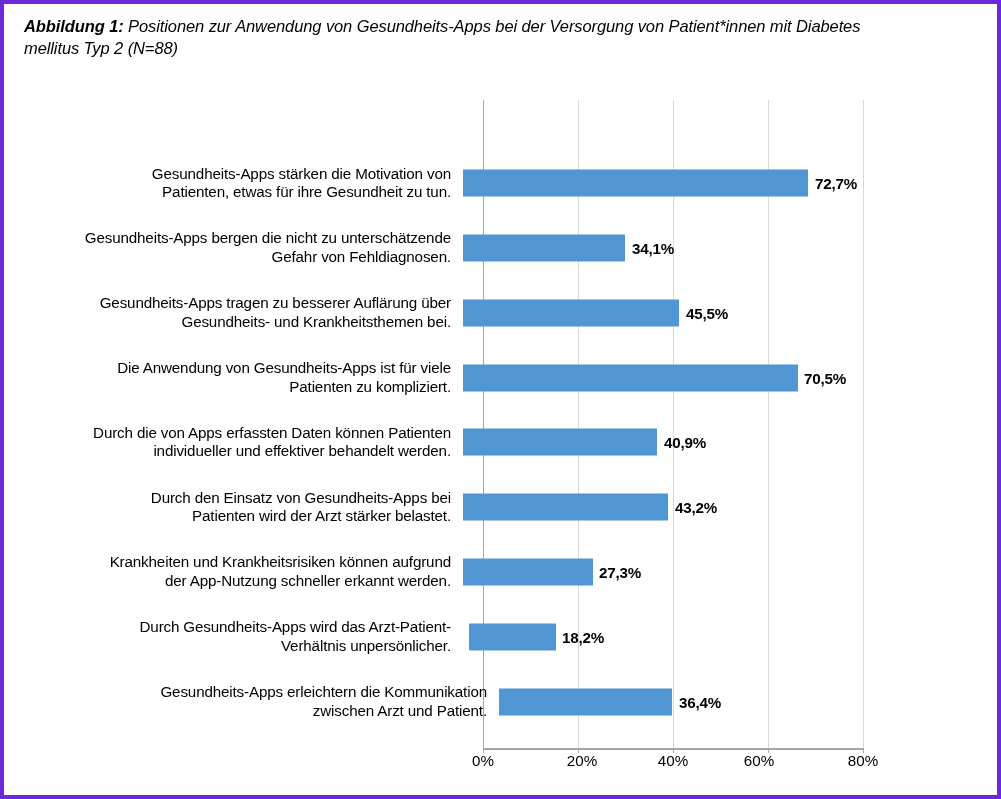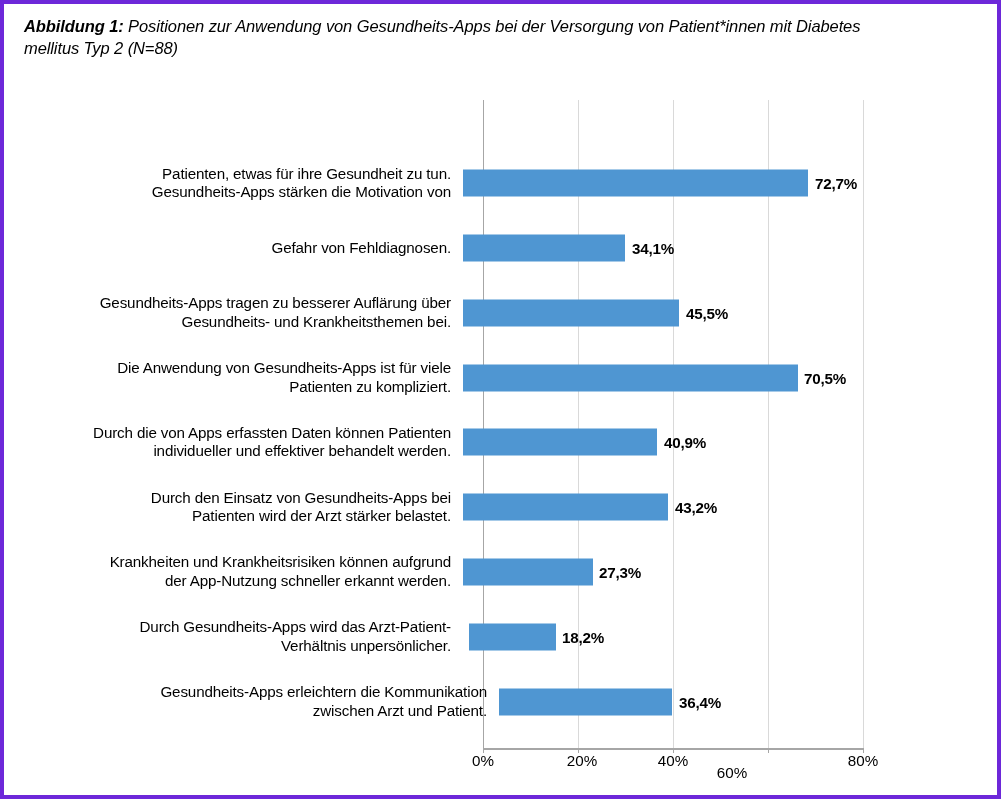--- a/index.html
+++ b/index.html
@@ -167,31 +167,32 @@
       <div class="gridline" style="left:190px;"></div>
       <div class="gridline" style="left:285px;"></div>
       <div class="gridline" style="left:380px;"></div>
     </div>
 
     <div class="rows">
 
 
       <div class="row" style="top:64.8px;">
         <div class="row-label">
+          <div>Gesundheits-Apps stärken die Motivation von</div>
           <div>Patienten, etwas für ihre Gesundheit zu tun.</div>
-          <div>Gesundheits-Apps stärken die Motivation von</div>
         </div>
         <div class="bar-wrap">
           <div class="bar" style="width:345.3px;"></div>
           <div class="bar-value" style="left:352px;">72,7%</div>
         </div>
       </div>
 
       <div class="row" style="top:129.6px;">
         <div class="row-label">
+          <div>Gesundheits-Apps bergen die nicht zu unterschätzende</div>
           <div>Gefahr von Fehldiagnosen.</div>
         </div>
         <div class="bar-wrap">
           <div class="bar" style="width:162px;"></div>
           <div class="bar-value" style="left:169px;">34,1%</div>
         </div>
       </div>
 
       <div class="row" style="top:194.4px;">
         <div class="row-label">
@@ -276,18 +277,18 @@
     <div class="tickmark" style="left:479px;"></div>
     <div class="tickmark" style="left:574px;"></div>
     <div class="tickmark" style="left:669px;"></div>
     <div class="tickmark" style="left:764px;"></div>
     <div class="tickmark" style="left:859px;"></div>
 
     <div class="xticks">
       <div class="xtick" style="left:479px;">0%</div>
       <div class="xtick" style="left:578px;">20%</div>
       <div class="xtick" style="left:669px;">40%</div>
-      <div class="xtick" style="left:728px;margin-top:12px;">60%</div>
+      <div class="xtick" style="left:755px;">60%</div>
       <div class="xtick" style="left:859px;">80%</div>
     </div>
 
   </div>
 </div>
 
 </body></html>

